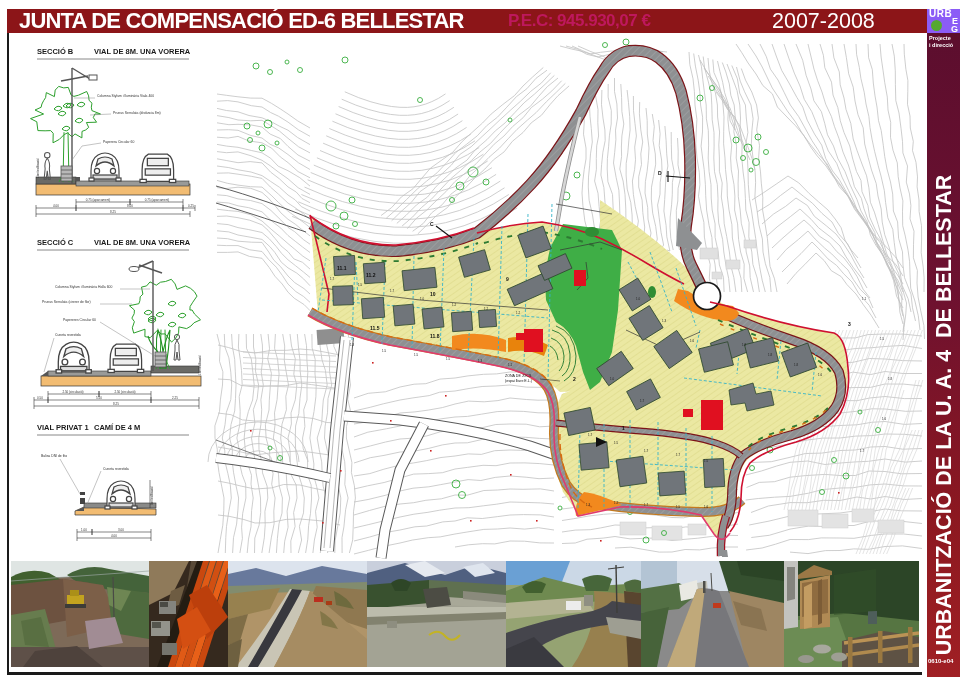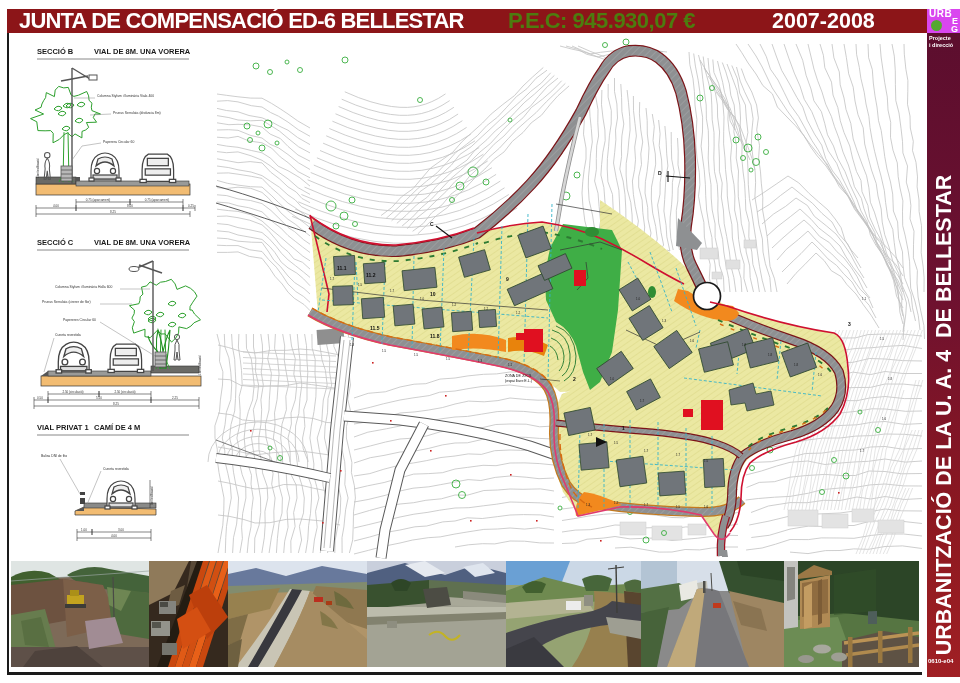--- a/index.html
+++ b/index.html
@@ -5,25 +5,25 @@
 body{width:960px;height:683px;position:relative;overflow:hidden;
   font-family:"Liberation Sans",sans-serif;}
 .abs{position:absolute;}
 </style></head>
 <body>
 
 <div class="abs" style="left:7px;top:9px;width:920px;height:24px;background:#8c1518;"></div>
 
 <div class="abs" style="left:19px;top:8.5px;height:24px;line-height:24px;color:#fff;font-weight:bold;font-size:22px;letter-spacing:-0.8px;white-space:nowrap;">JUNTA DE COMPENSACIÓ ED-6 BELLESTAR</div>
 
-<div class="abs" style="left:508px;top:8.5px;height:24px;line-height:24px;color:#4d7c0f;font-weight:bold;font-size:22px;letter-spacing:-0.5px;">P.E.C: 945.930,07 €</div>
-
-<div class="abs" style="left:772px;top:8.5px;height:24px;line-height:24px;color:#fff;font-weight:bold;font-size:21.5px;">2007-2008</div>
-
-<div class="abs" style="left:927px;top:9px;width:33px;height:24px;background:#d946ef;color:#fff;font-weight:bold;">
+<div class="abs" style="left:508px;top:8.5px;height:24px;line-height:24px;color:#be185d;font-weight:bold;font-size:17px;letter-spacing:-0.5px;">P.E.C: 945.930,07 €</div>
+
+<div class="abs" style="left:772px;top:8.5px;height:24px;line-height:24px;color:#fff;font-weight:normal;font-size:21.5px;">2007-2008</div>
+
+<div class="abs" style="left:927px;top:9px;width:33px;height:24px;background:#8b5cf6;color:#fff;font-weight:bold;">
   <div class="abs" style="left:2px;top:-1px;font-size:10px;letter-spacing:0.5px;">URB</div>
   <div class="abs" style="right:2px;top:7px;font-size:9px;">E</div>
   <div class="abs" style="right:2px;top:15px;font-size:9px;">G</div>
 
   <div class="abs" style="left:4px;top:11px;width:11px;height:11px;border-radius:50%;background:#55a830;"></div>
 </div>
 
 <div class="abs" style="left:927px;top:33px;width:33px;height:644px;background:linear-gradient(#5c0e2e,#6d1130 40%,#8c1820 75%,#a02024);"></div>
 
 <div class="abs" style="left:929px;top:35px;width:31px;color:#fff;font-size:5.5px;font-weight:bold;line-height:6.5px;">Projecte<br>i direcció</div>

